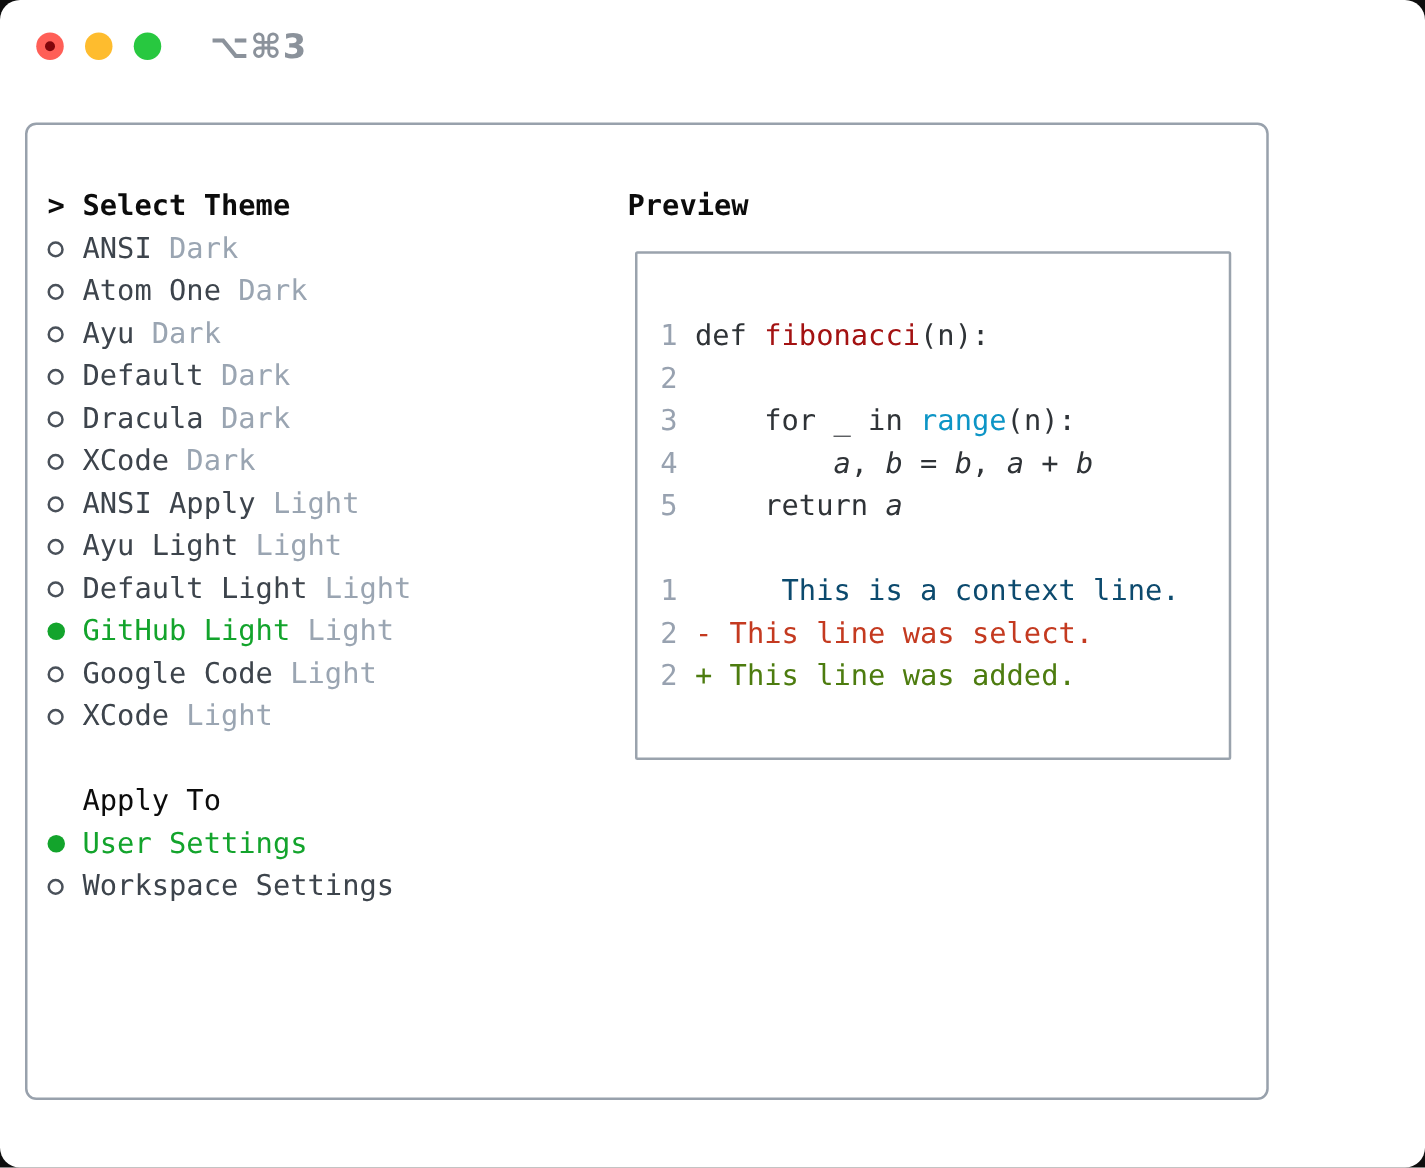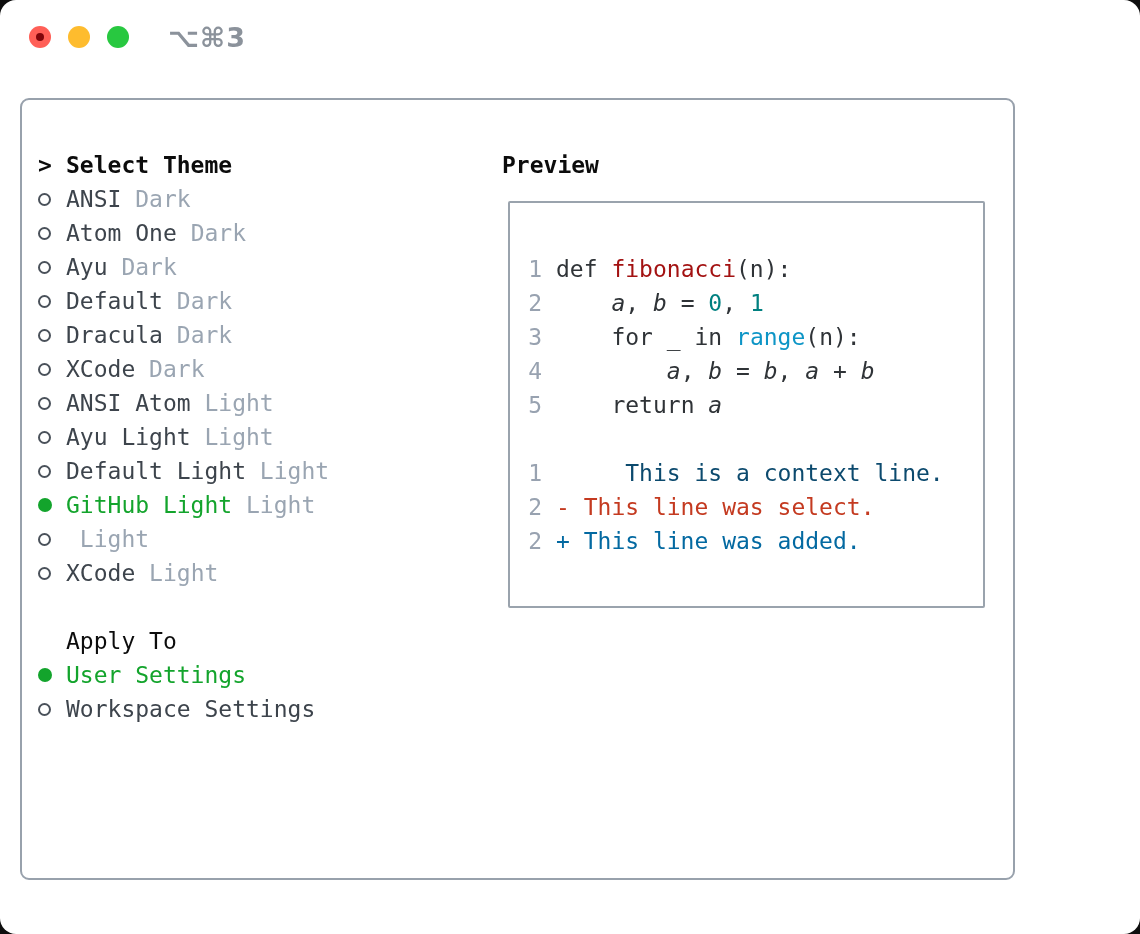--- a/index.html
+++ b/index.html
@@ -72,21 +72,21 @@
   .lnum{width:28px;flex:0 0 28px;text-align:right;margin-right:14px;color:#98a2b0;}
   .ltxt{white-space:pre;color:#2f3337;}
   .tk-kw{color:#2f3337;}
   .tk-pl{color:#2f3337;}
   .tk-fn{color:#a31212;}
   .tk-num{color:#008080;}
   .tk-bi{color:#0d95c6;}
   .tk-var{color:#2f3337;font-style:italic;}
   .tk-ctx{color:#0c4a6e;}
   .tk-del{color:#c43a20;}
-  .tk-add{color:#0369a1;}
+  .tk-add{color:#4d7c0f;}
 </style>
 </head>
 <body>
 
 <div class="window">
 
   <span class="traffic close"></span>
   <span class="traffic min"></span>
   <span class="traffic zoom"></span>
   <span class="titlebar-text">⌥⌘3</span>
@@ -138,21 +138,21 @@
           <span class="bullet">
             <span class="radio"></span>
           </span>
           <span class="t-name">XCode</span>
           <span class="t-tag"> Dark</span>
         </div>
         <div class="trow">
           <span class="bullet">
             <span class="radio"></span>
           </span>
-          <span class="t-name">ANSI Atom</span>
+          <span class="t-name">ANSI Apply</span>
           <span class="t-tag"> Light</span>
         </div>
         <div class="trow">
           <span class="bullet">
             <span class="radio"></span>
           </span>
           <span class="t-name">Ayu Light</span>
           <span class="t-tag"> Light</span>
         </div>
         <div class="trow">
@@ -166,20 +166,21 @@
           <span class="bullet">
             <span class="radio sel"></span>
           </span>
           <span class="t-name sel">GitHub Light</span>
           <span class="t-tag"> Light</span>
         </div>
         <div class="trow">
           <span class="bullet">
             <span class="radio"></span>
           </span>
+          <span class="t-name">Google Code</span>
           <span class="t-tag"> Light</span>
         </div>
         <div class="trow">
           <span class="bullet">
             <span class="radio"></span>
           </span>
           <span class="t-name">XCode</span>
           <span class="t-tag"> Light</span>
         </div>
       </div>
@@ -207,21 +208,20 @@
 
   <div class="preview-header">Preview</div>
   <div class="preview-box">
     <div id="code-lines">
         <div class="cl">
           <span class="lnum">1</span>
           <span class="ltxt"><span class="tk-kw">def </span><span class="tk-fn">fibonacci</span><span class="tk-pl">(n):</span></span>
         </div>
         <div class="cl">
           <span class="lnum">2</span>
-          <span class="ltxt"><span class="tk-pl">    </span><span class="tk-var">a</span><span class="tk-pl">, </span><span class="tk-var">b</span><span class="tk-pl"> = </span><span class="tk-num">0</span><span class="tk-pl">, </span><span class="tk-num">1</span></span>
         </div>
         <div class="cl">
           <span class="lnum">3</span>
           <span class="ltxt"><span class="tk-pl">    </span><span class="tk-kw">for</span><span class="tk-pl"> _ </span><span class="tk-kw">in</span><span class="tk-pl"> </span><span class="tk-bi">range</span><span class="tk-pl">(n):</span></span>
         </div>
         <div class="cl">
           <span class="lnum">4</span>
           <span class="ltxt"><span class="tk-pl">        </span><span class="tk-var">a</span><span class="tk-pl">, </span><span class="tk-var">b</span><span class="tk-pl"> = </span><span class="tk-var">b</span><span class="tk-pl">, </span><span class="tk-var">a</span><span class="tk-pl"> + </span><span class="tk-var">b</span></span>
         </div>
         <div class="cl">

